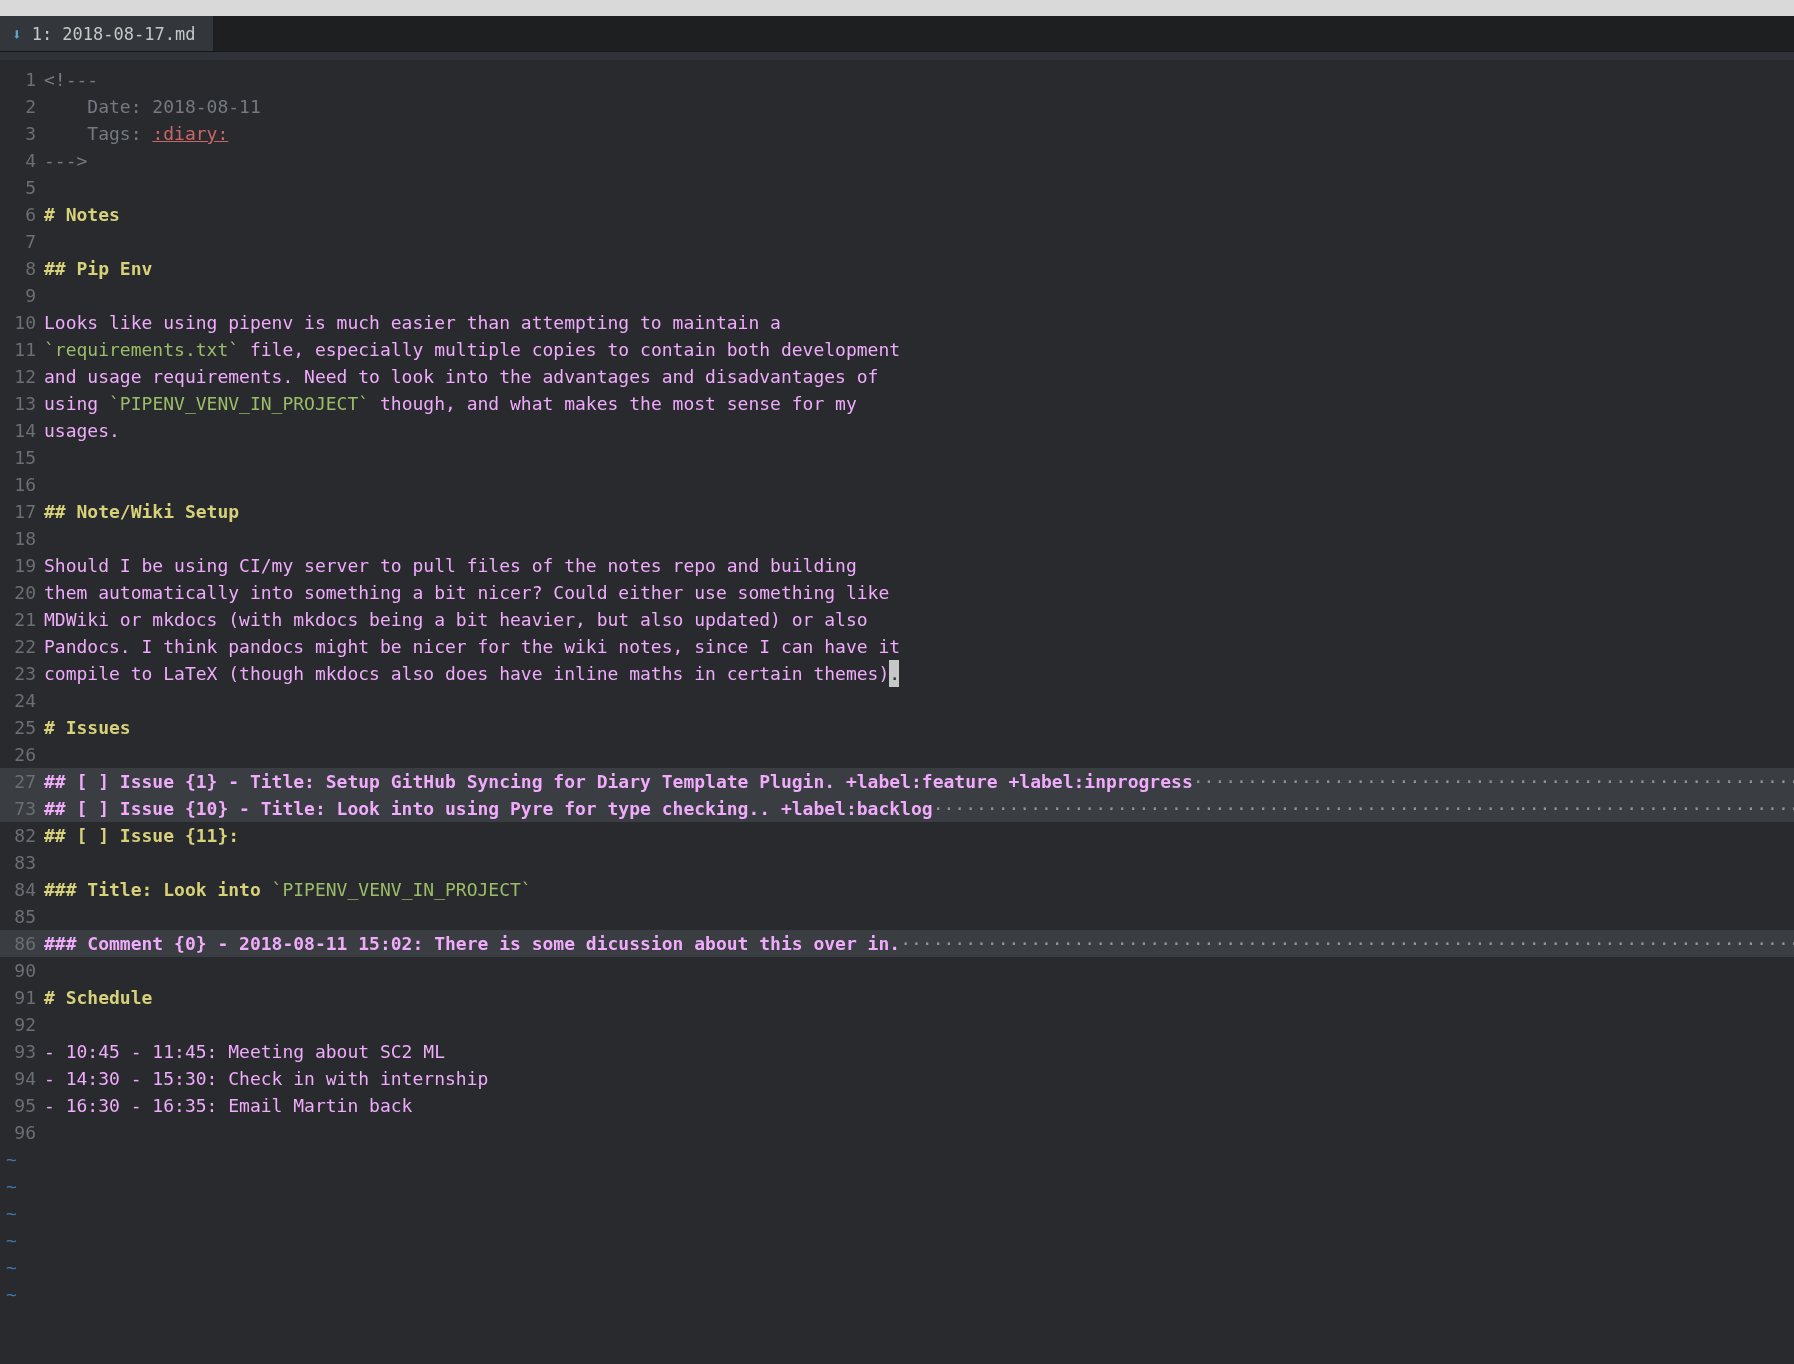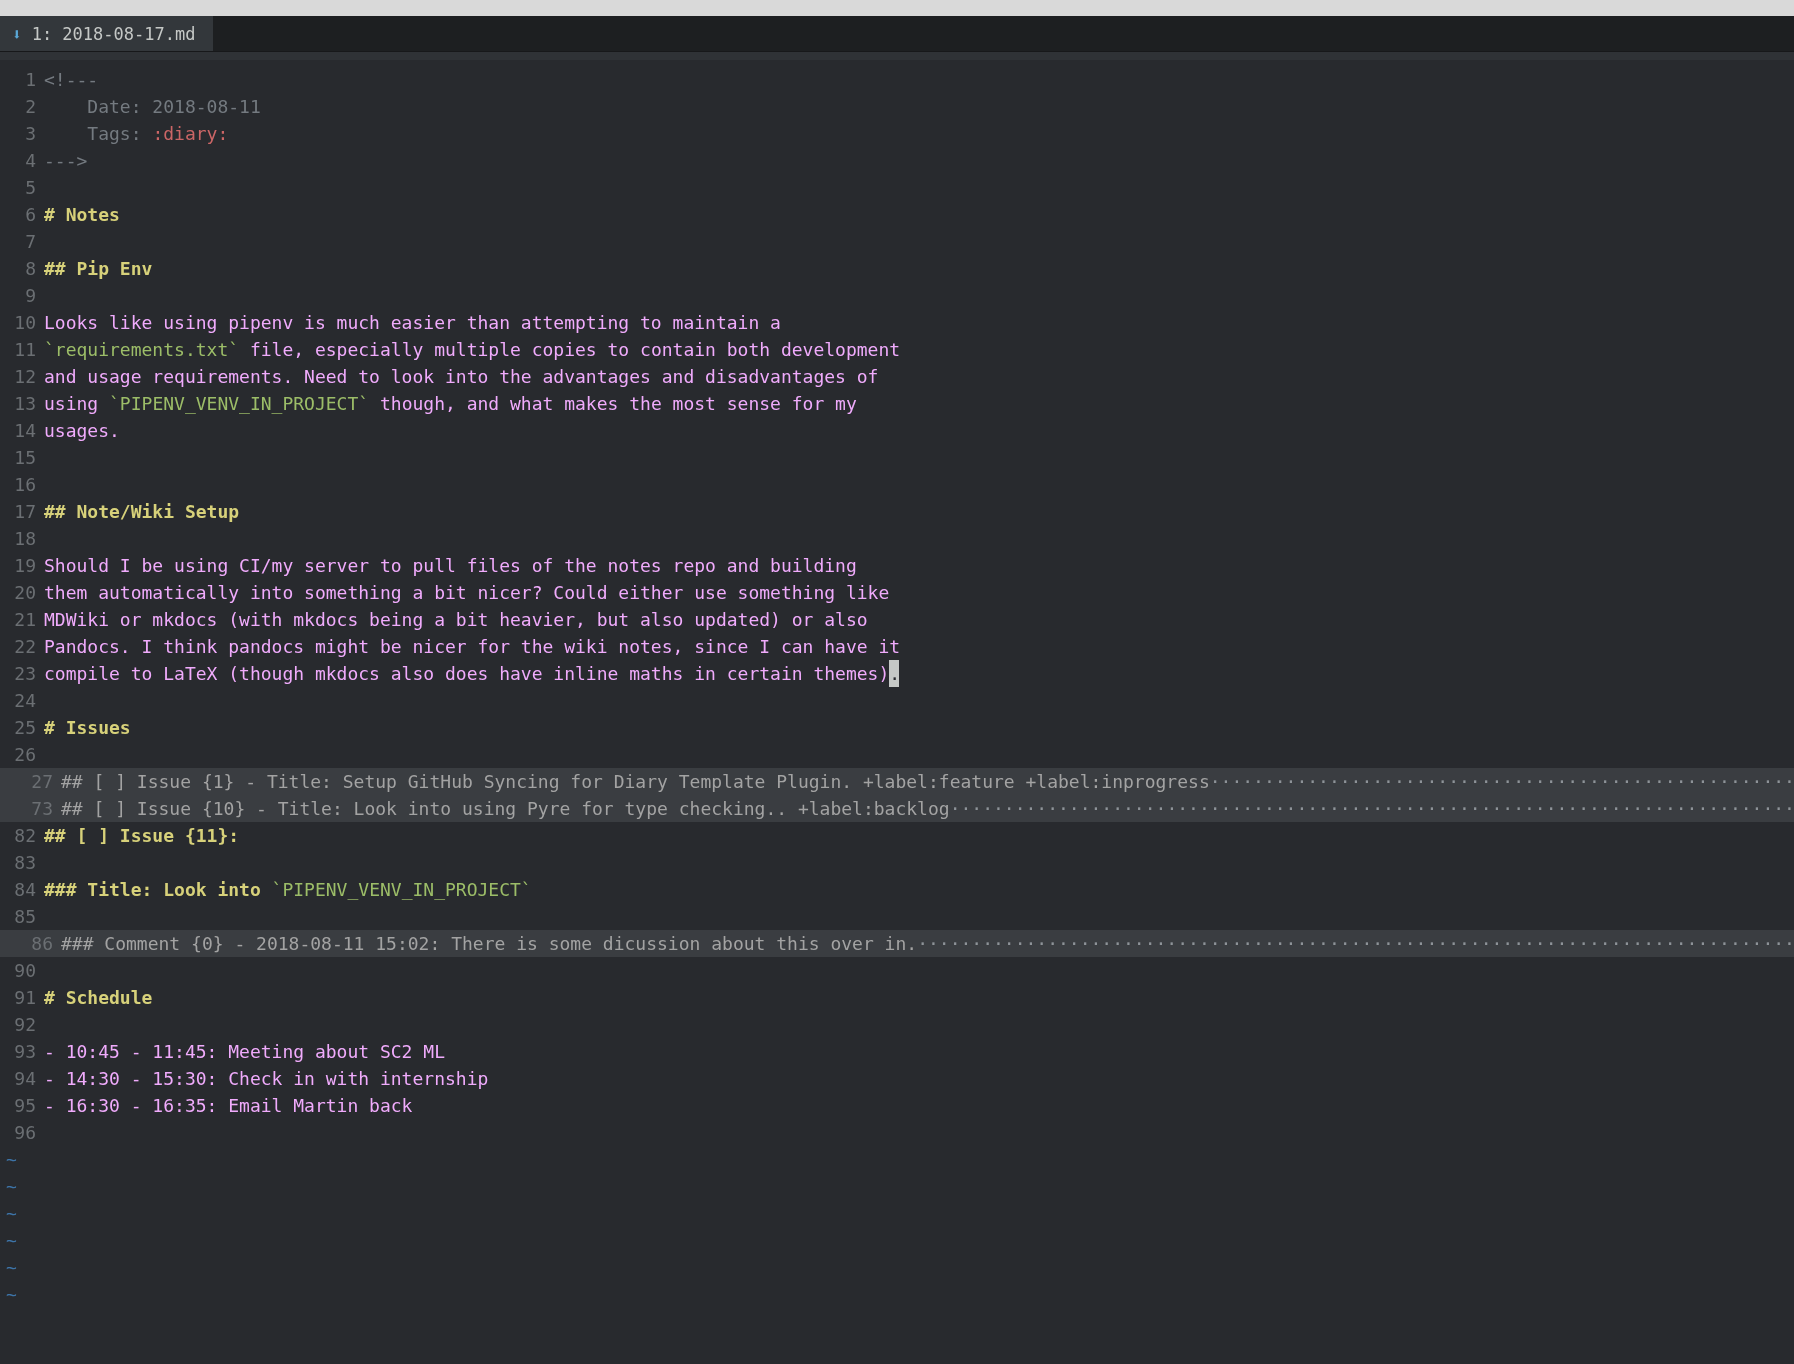--- a/index.html
+++ b/index.html
@@ -66,27 +66,26 @@
     user-select: none;
     flex: 0 0 44px;
   }
   .code {
     flex: 1;
     overflow: hidden;
   }
   .plain   { color: #f0abfc; }
   .yellow  { color: #d7d17a; font-weight: 600; }
   .green   { color: #9cbd68; }
-  .red     { color: #cc6666; }
+  .red     { color: #cc6666; text-decoration: underline; }
   .comment { color: #747a80; }
   .fold {
     background: #3a3d41;
-    padding-left: 17px;
   }
-  .foldtext { color: #a3a3a3; }
+  .foldtext { color: #f0abfc; font-weight: bold; }
   .cursor {
     display: inline-block;
     width: 10px;
     background: #c5c8c6;
     color: #282a2e;
   }
   .dots { color: #8e9398; letter-spacing: 0; }
   .tilde {
     color: #3d74a8;
     padding-left: 6px;

